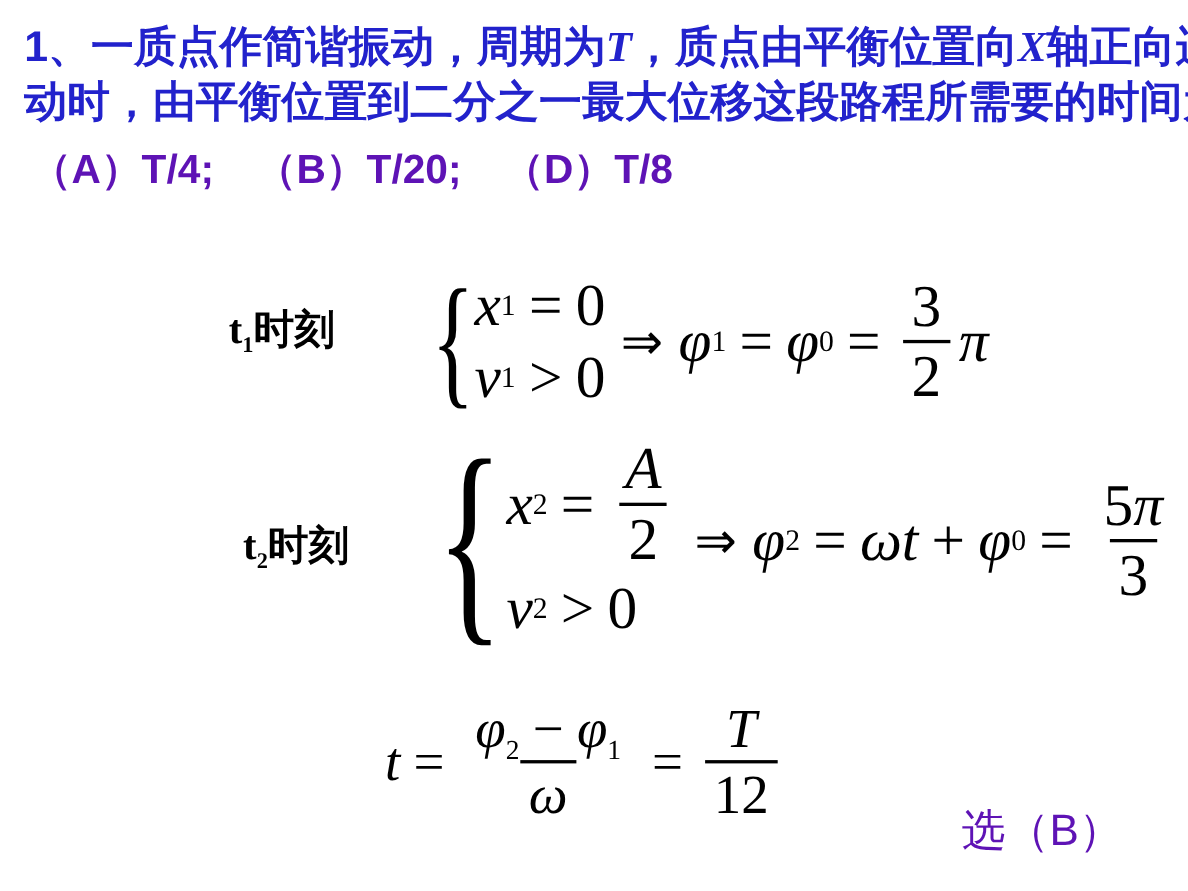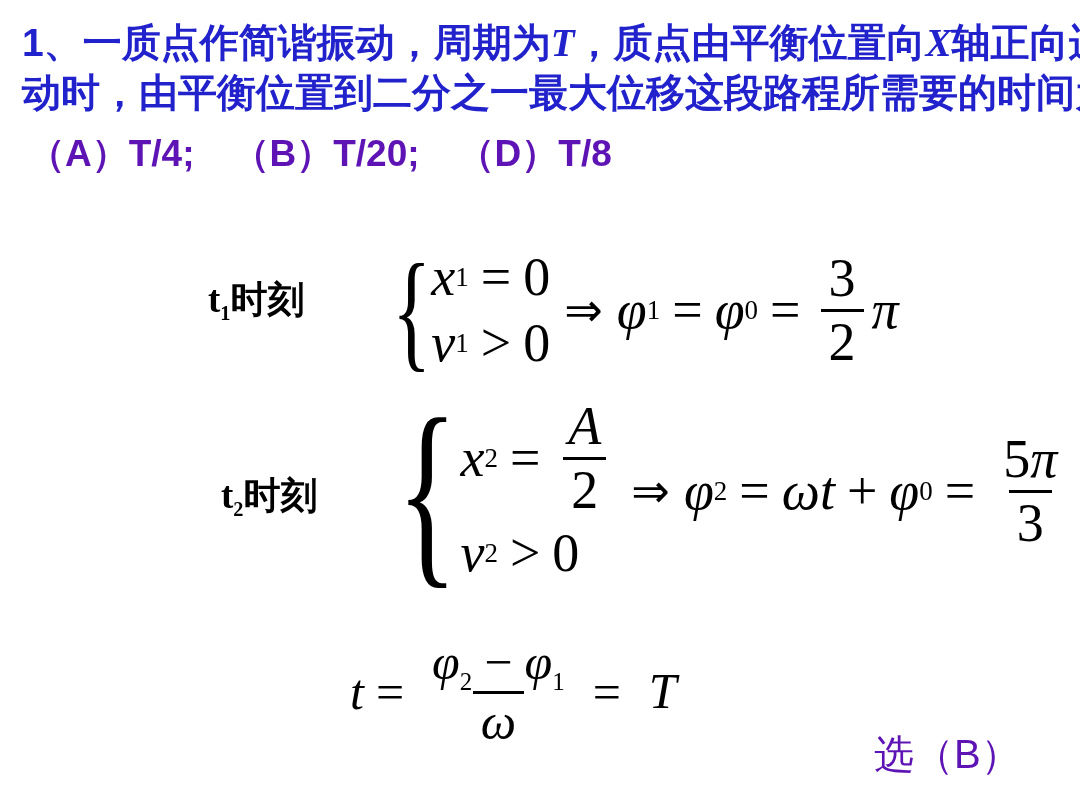--- a/index.html
+++ b/index.html
@@ -141,18 +141,19 @@
   <div class="eqrow math eqfinal">
     <span class="v">t</span>
     <span class="op">=</span>
     <span class="frac">
       <span class="num"><span class="v">φ</span><sub class="ms">2</sub><span class="op">−</span><span class="v">φ</span><sub class="ms">1</sub></span>
       <span class="den v">ω</span>
     </span>
     <span class="op">=</span>
     <span class="frac">
         <span class="num v">T</span>
+        <span class="den">12</span>
       </span>
   </div>
 
   <div class="answer">选（B）</div>
 
 </div>
 
 </body></html>

